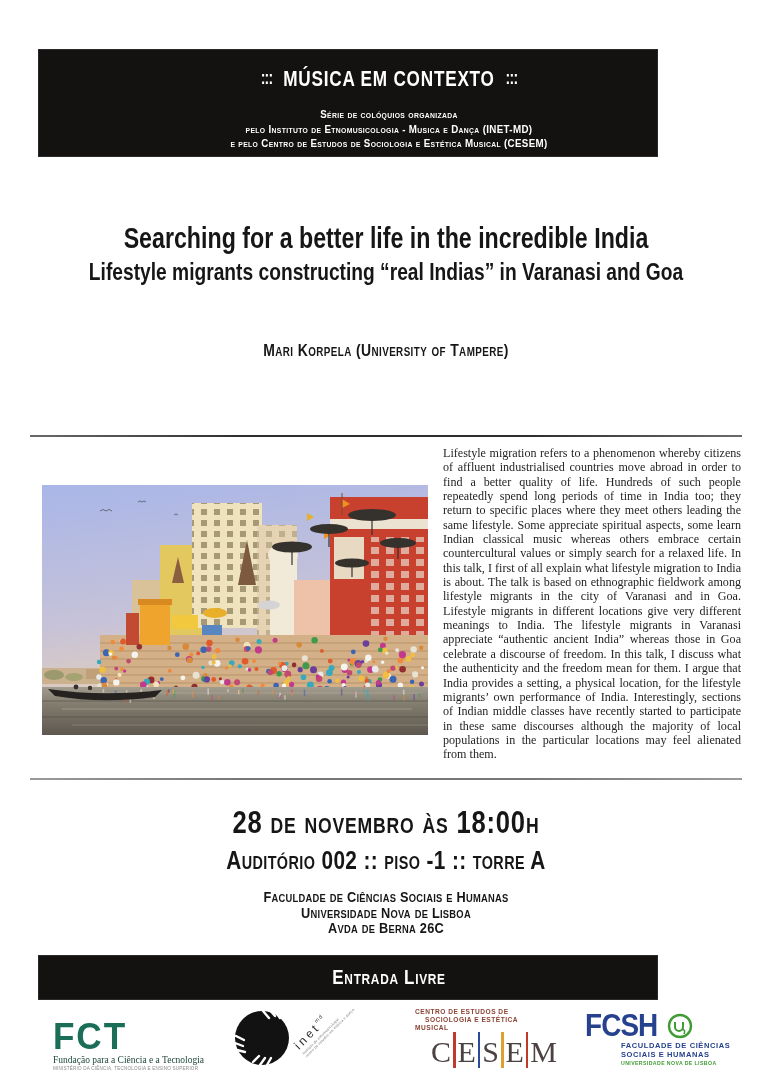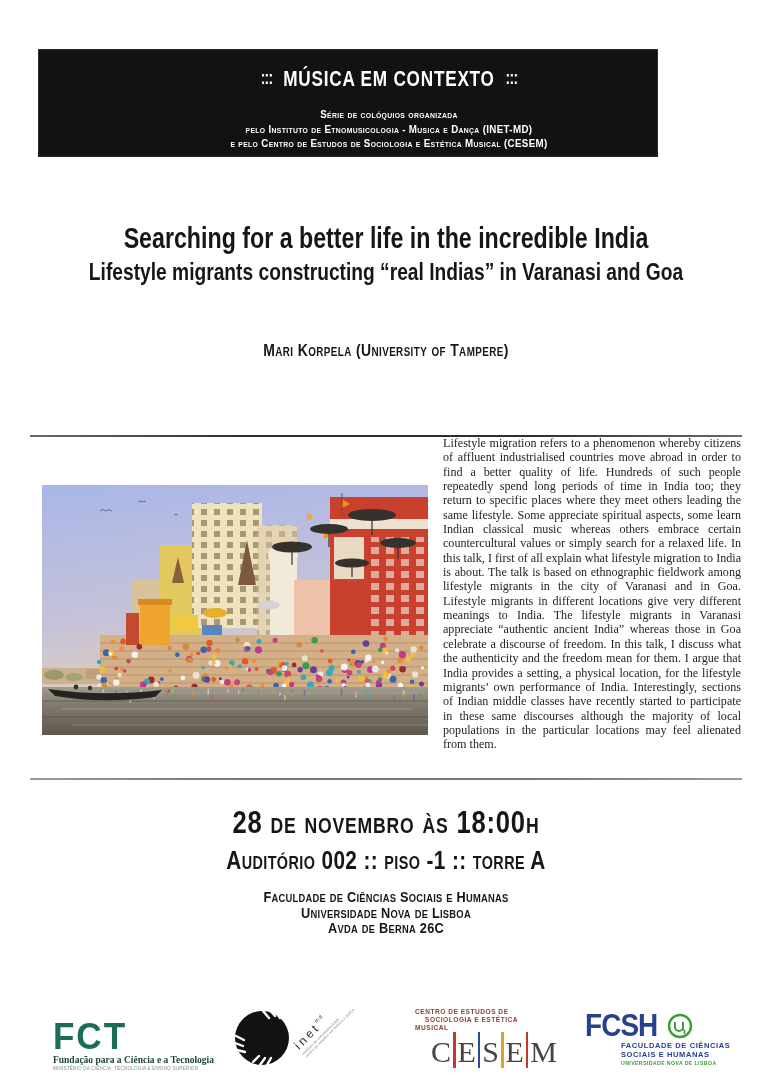--- a/index.html
+++ b/index.html
@@ -35,41 +35,41 @@
         font-size:17px;font-weight:bold;font-variant:small-caps;color:#161616;
         transform:scaleX(0.82);transform-origin:50% 50%;letter-spacing:0.5px;}
 
   
   .hr{position:absolute;left:30px;width:712px;height:2px;}
   .hr1{top:435px;background:linear-gradient(90deg,#6a6a6a,#2e2e2e 30%,#2e2e2e 70%,#6a6a6a);}
   .hr2{top:778px;background:linear-gradient(90deg,#9a9a9a,#777 30%,#777 70%,#9a9a9a);}
 
   
   .photo{position:absolute;left:42px;top:485px;width:386px;height:250px;display:block;}
-  .abstract{position:absolute;left:443px;top:436px;width:298px;
+  .abstract{position:absolute;left:443px;top:446px;width:298px;
         font-family:"Liberation Serif",serif;font-size:12.1px;line-height:14.35px;
         text-align:justify;color:#242424;}
 
   
   .datetime{position:absolute;top:804px;left:0;width:772px;text-align:center;
         font-size:32px;font-weight:bold;font-variant:small-caps;color:#161616;
         transform:scaleX(0.8);transform-origin:50% 50%;letter-spacing:1px;white-space:nowrap;}
   .location{position:absolute;top:845px;left:0;width:772px;text-align:center;
         font-size:26px;font-weight:bold;font-variant:small-caps;color:#161616;
         transform:scaleX(0.8);transform-origin:50% 50%;letter-spacing:0.5px;white-space:nowrap;}
   .address{position:absolute;top:889px;left:0;width:772px;text-align:center;
         font-size:15px;font-weight:bold;font-variant:small-caps;color:#161616;
         transform:scaleX(0.85);transform-origin:50% 50%;line-height:15.5px;letter-spacing:0.3px;}
 
   
   .logo{position:absolute;}
   .fct{left:53px;top:1022px;width:190px;}
   .fct-acronym{font-size:37px;font-weight:bold;color:#1a6e58;letter-spacing:2px;line-height:30px;
         transform:scaleX(0.95);transform-origin:0 50%;}
-  .fct-name{font-family:"Liberation Serif",serif;font-size:9.5px;color:#1c4638;margin-top:3px;font-weight:bold;}
+  .fct-name{font-family:"Liberation Serif",serif;font-size:9.5px;color:#1c4638;margin-top:3px;}
   .fct-ministry{font-size:4.6px;color:#8a8a8a;letter-spacing:0.2px;margin-top:1px;}
 
   .inet{left:233px;top:1006px;width:130px;height:80px;}
   .inet-rot{position:absolute;left:56px;top:34px;transform:rotate(-45deg);transform-origin:0 0;
         color:#3a3a3a;white-space:nowrap;}
   .inet-word{font-size:12px;letter-spacing:3px;color:#2e2e2e;}
   .inet-sup{font-size:5.5px;vertical-align:super;letter-spacing:1px;}
   .inet-tiny{font-size:3.6px;color:#7a7a7a;line-height:4.4px;letter-spacing:0.2px;}
 
   .cesem{left:415px;top:1008px;width:170px;}
@@ -476,20 +476,23 @@
   <div class="hr hr2"></div>
 
   <div class="datetime">28 de novembro às 18:00h</div>
   <div class="location">Auditório 002 :: piso -1 :: torre A</div>
   <div class="address">
     <div>Faculdade de Ciências Sociais e Humanas</div>
     <div>Universidade Nova de Lisboa</div>
     <div>Avda de Berna 26C</div>
   </div>
 
+  <div class="band band2">
+    <div class="band2-label">Entrada Livre</div>
+  </div>
 
   <div class="logo fct">
     <div class="fct-acronym">FCT</div>
     <div class="fct-name">Fundação para a Ciência e a Tecnologia</div>
     <div class="fct-ministry">MINISTÉRIO DA CIÊNCIA, TECNOLOGIA E ENSINO SUPERIOR</div>
   </div>
 
   <div class="logo inet">
     <svg width="62" height="64" viewBox="0 0 62 64">
       <circle cx="29" cy="32" r="27" fill="#121212"></circle>

